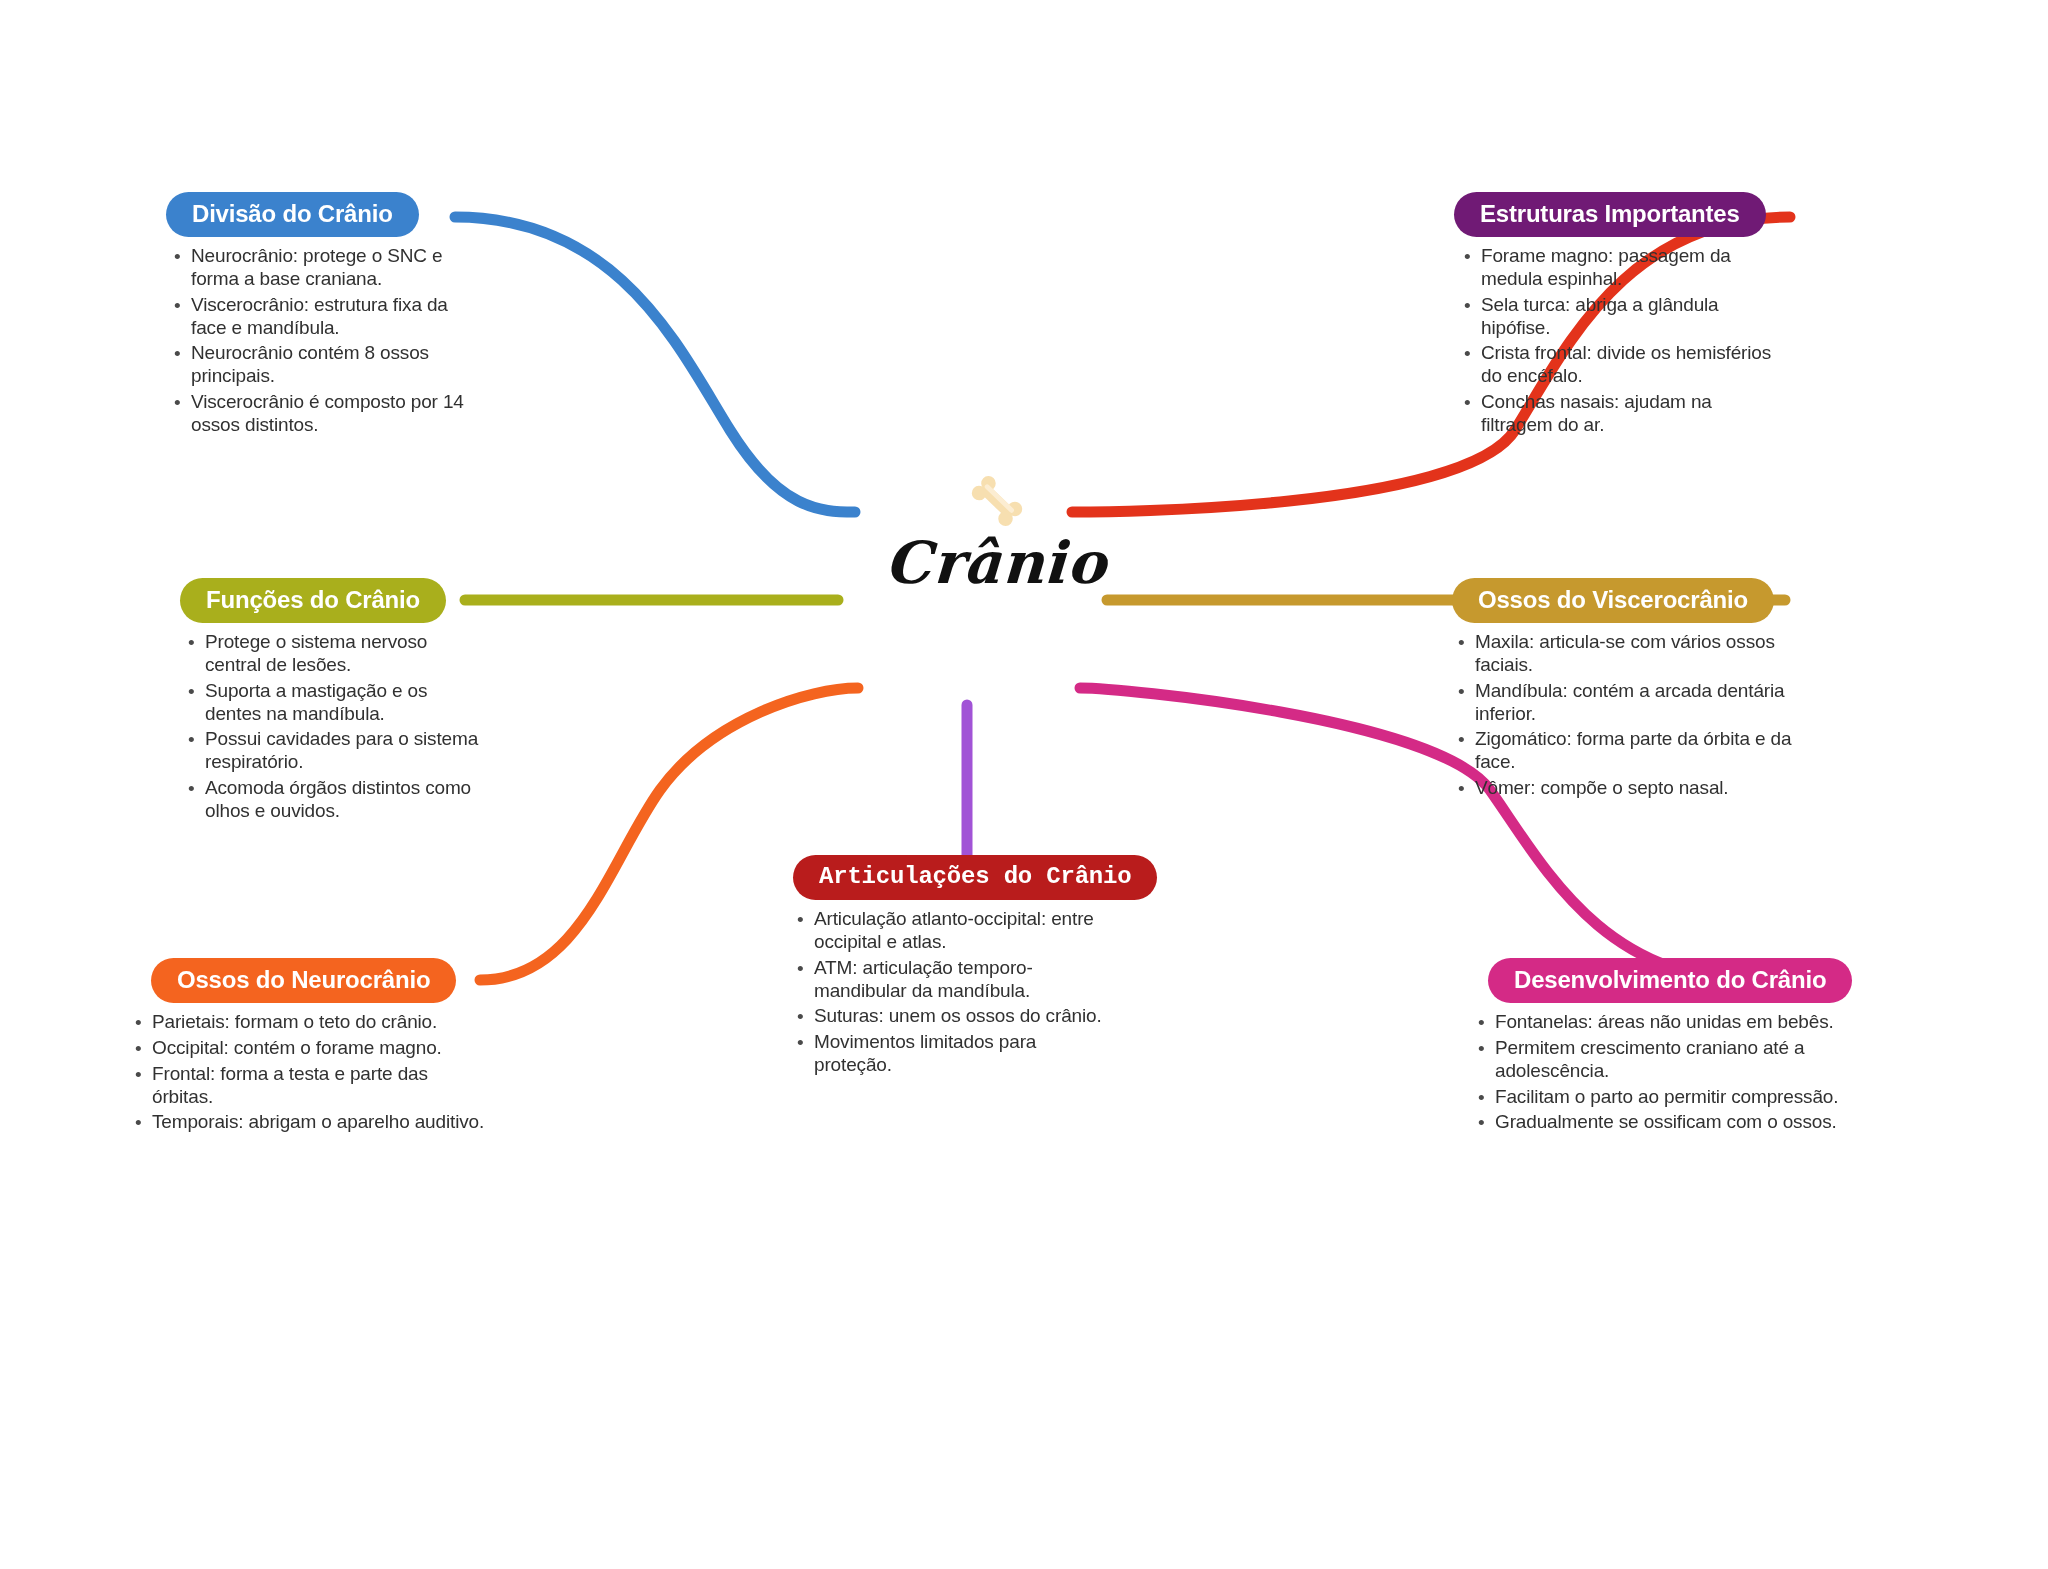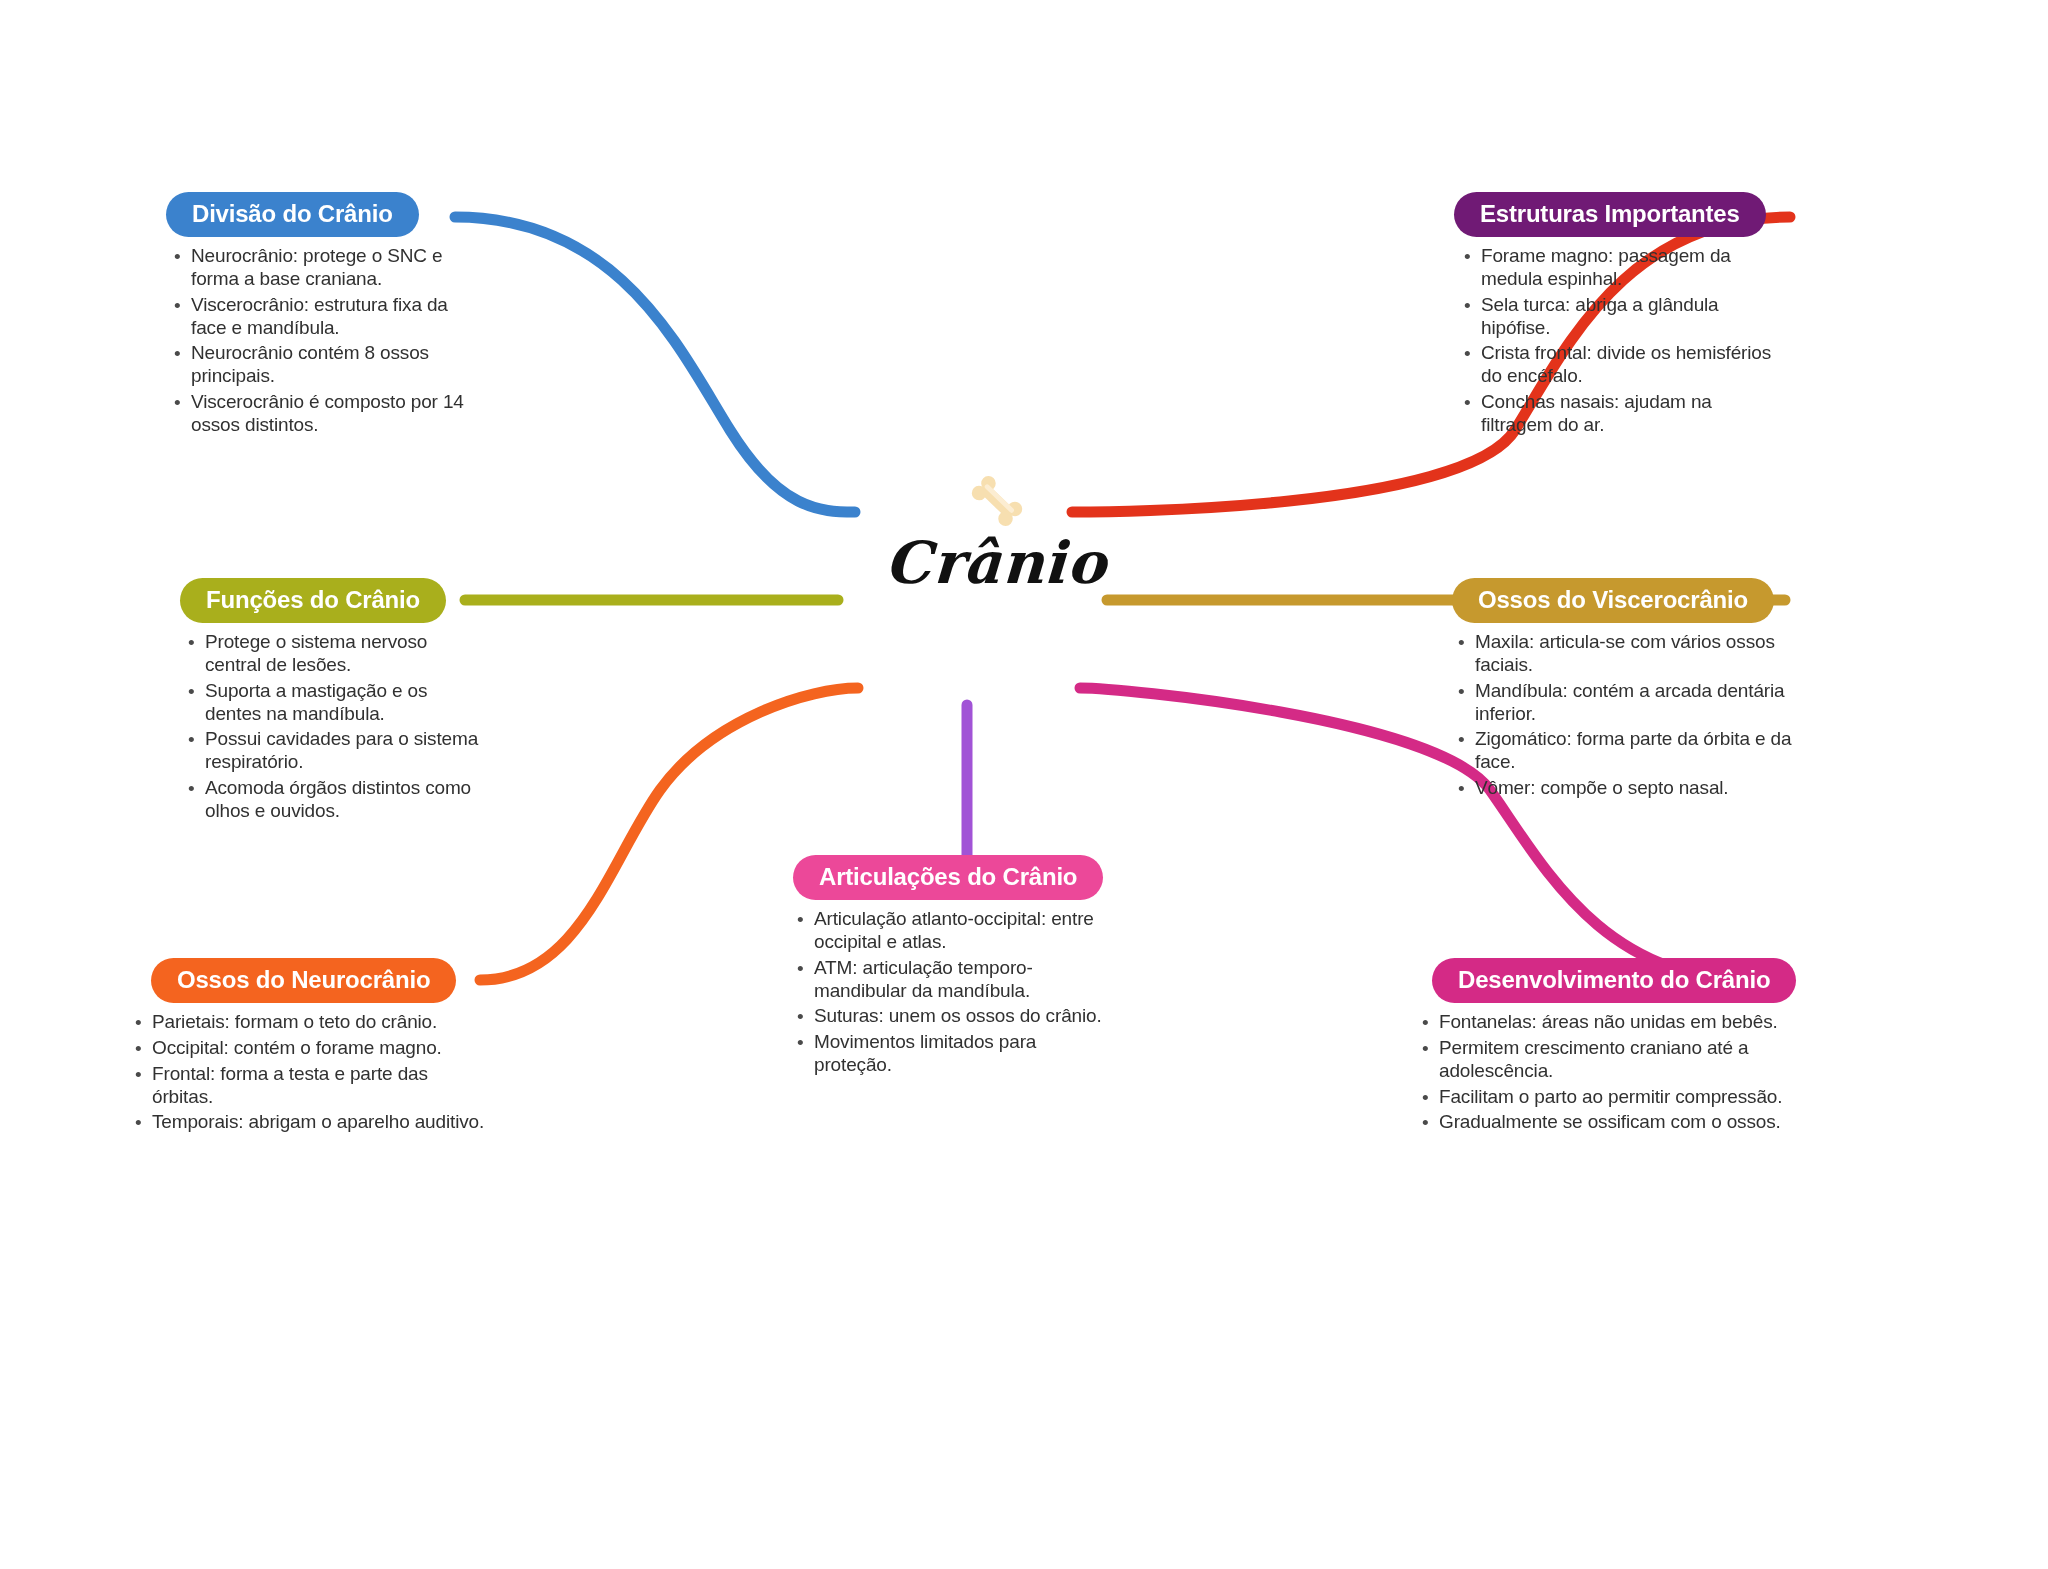--- a/index.html
+++ b/index.html
@@ -101,21 +101,21 @@
     color: #4a4a4a;
     line-height: 1.33;
   }
 
   
   #branch-divisao        { left: 148px;  top: 192px;  width: 330px; }
   #branch-funcoes        { left: 162px;  top: 578px;  width: 320px; }
   #branch-neurocranio    { left: 133px;  top: 958px;  width: 360px; }
   #branch-estruturas     { left: 1442px; top: 192px;  width: 345px; }
   #branch-viscerocranio  { left: 1440px; top: 578px;  width: 360px; }
-  #branch-desenvolvimento{ left: 1420px; top: 958px;  width: 400px; }
+  #branch-desenvolvimento{ left: 1476px; top: 958px;  width: 400px; }
   #branch-articulacoes   { left: 775px;  top: 855px;  width: 330px; }
 
   #branch-divisao .pill,
   #branch-funcoes .pill,
   #branch-neurocranio .pill,
   #branch-articulacoes .pill { margin-left: 18px; }
   #branch-estruturas .pill,
   #branch-viscerocranio .pill,
   #branch-desenvolvimento .pill { margin-left: 12px; }
 
@@ -212,21 +212,21 @@
     <div class="pill" style="background-color: rgb(212, 42, 134);">Desenvolvimento do Crânio</div>
     <ul class="bullets">
       <li>Fontanelas: áreas não unidas em bebês.</li>
       <li>Permitem crescimento craniano até a adolescência.</li>
       <li>Facilitam o parto ao permitir compressão.</li>
       <li>Gradualmente se ossificam com o ossos.</li>
     </ul>
   </div>
 
   <div class="branch" id="branch-articulacoes">
-    <div class="pill" style="background-color: #ec4899;">Articulações do Crânio</div>
+    <div class="pill" style="background-color: #b91c1c; font-family: Liberation Mono, monospace;">Articulações do Crânio</div>
     <ul class="bullets">
       <li>Articulação atlanto-occipital: entre occipital e atlas.</li>
       <li>ATM: articulação temporo-mandibular da mandíbula.</li>
       <li>Suturas: unem os ossos do crânio.</li>
       <li>Movimentos limitados para proteção.</li>
     </ul>
   </div>
 
 </div>
 

